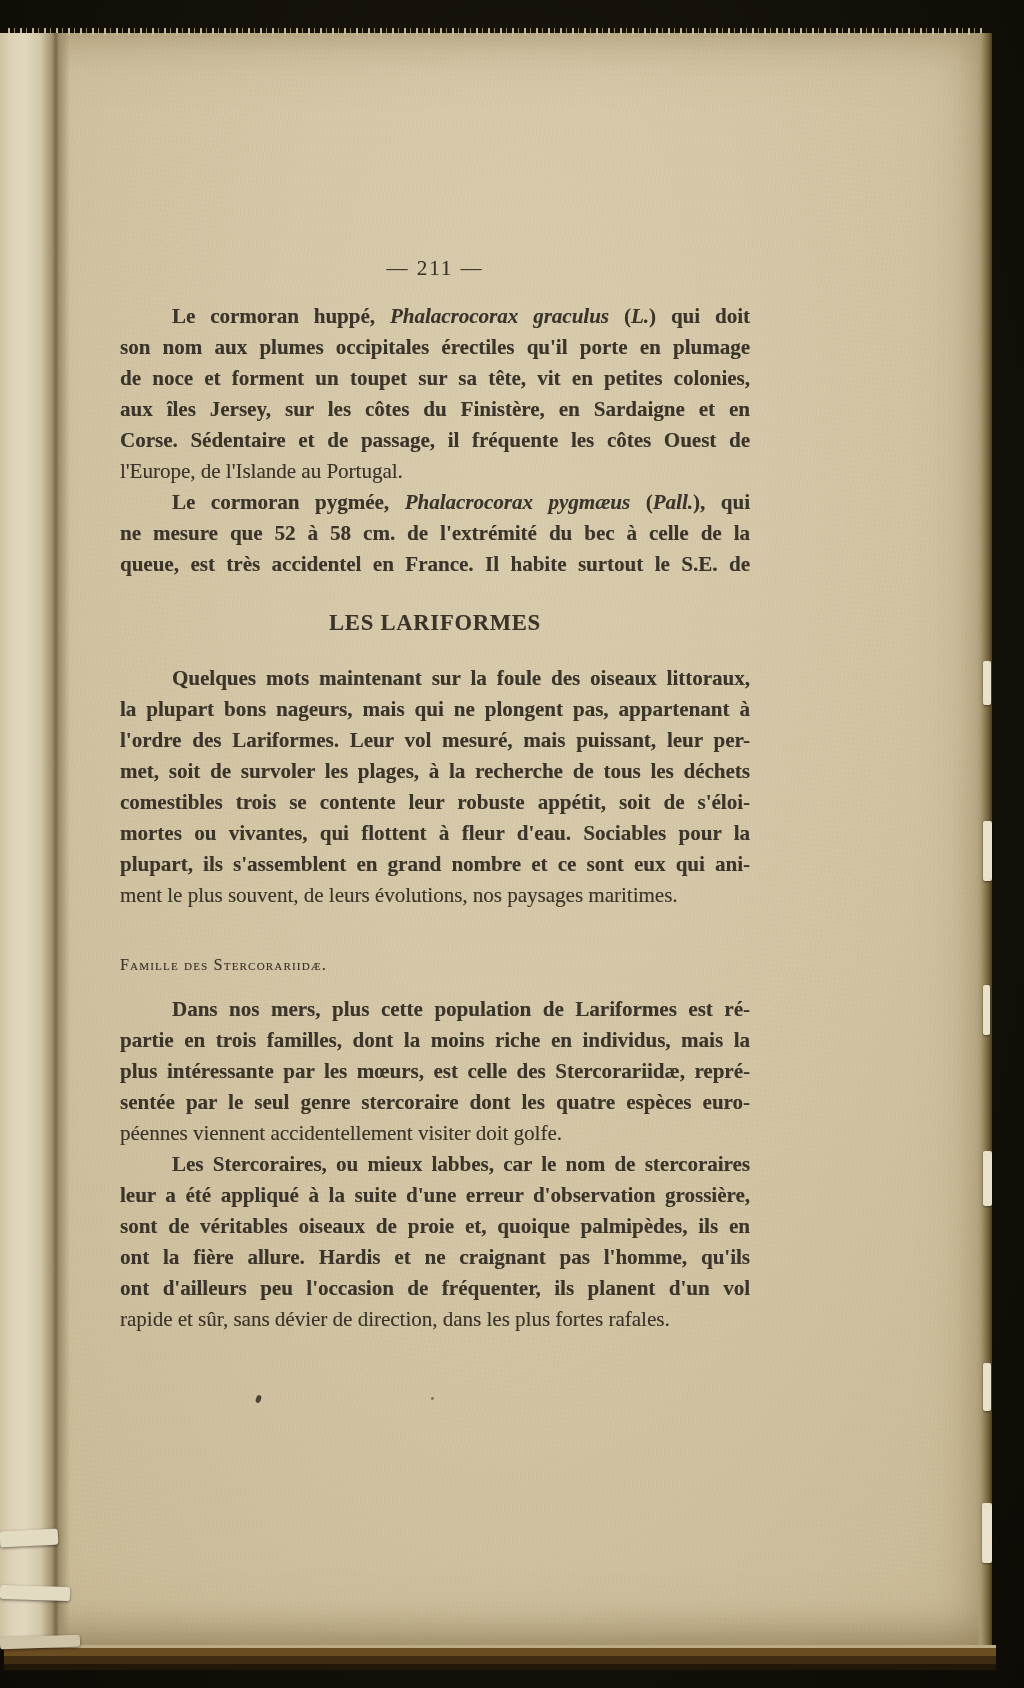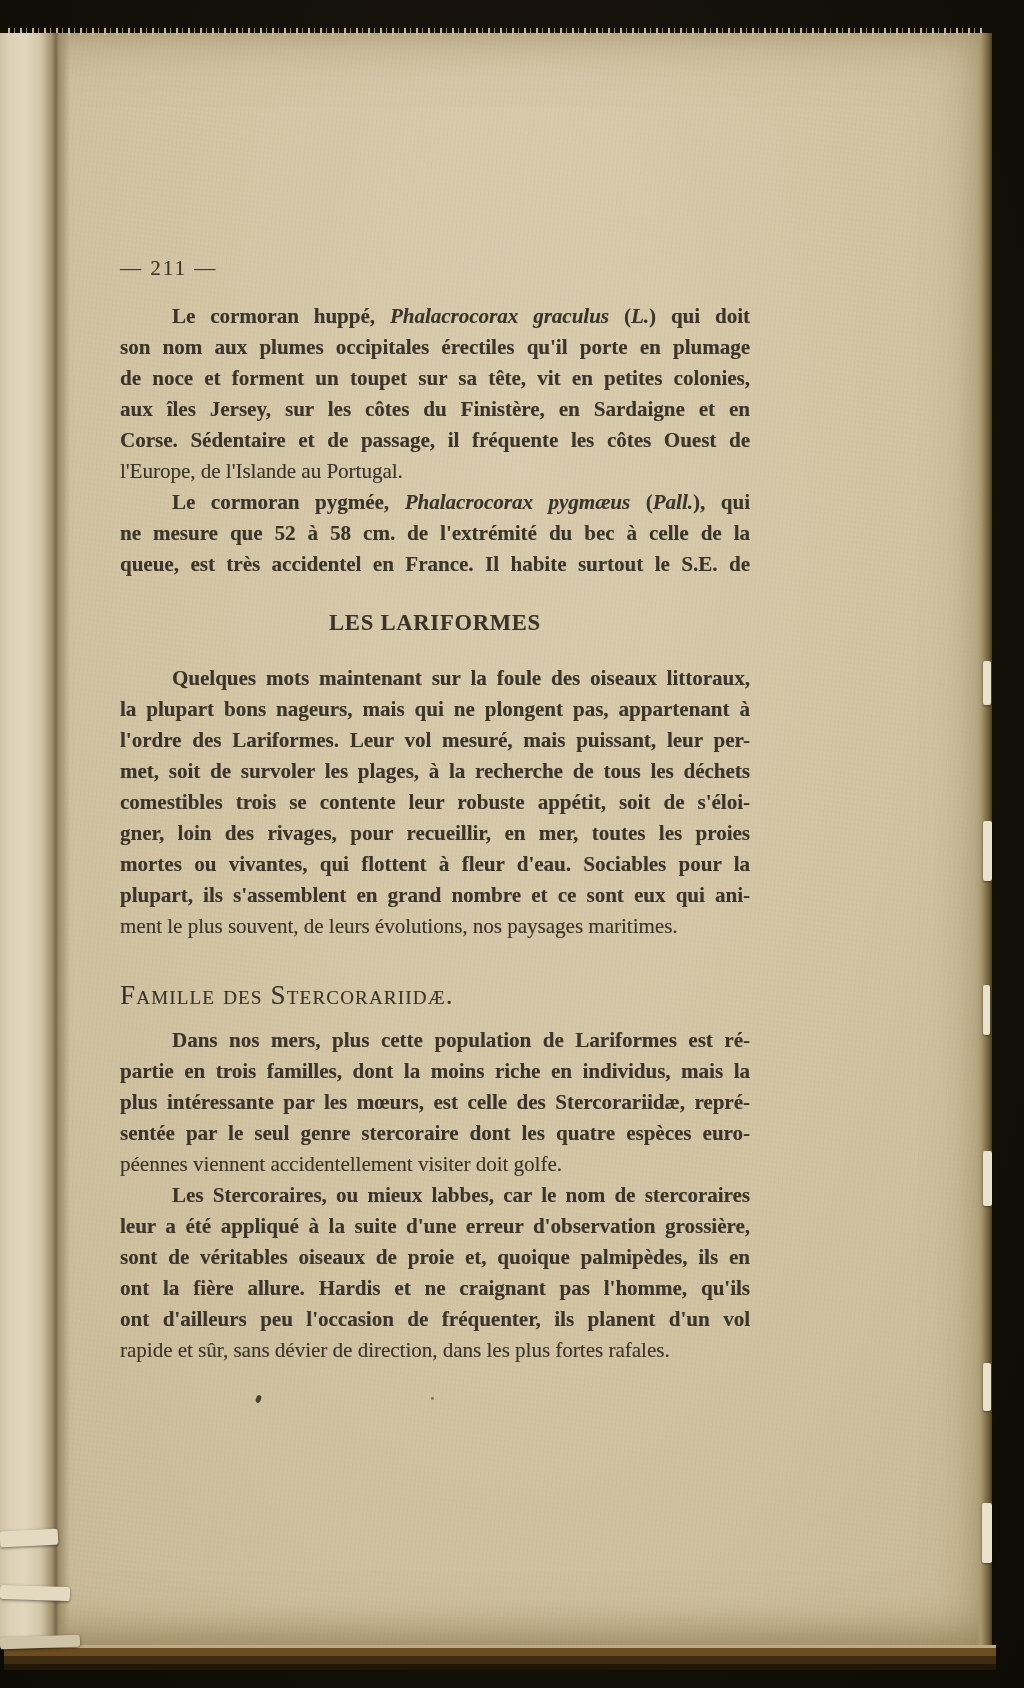--- a/index.html
+++ b/index.html
@@ -68,39 +68,39 @@
   }
 
   
   .text-block {
     position: absolute; left: 120px; top: 220px; width: 630px;
     color: #3a342a;
     font-size: 21px; line-height: 31px;
     text-shadow: 0.3px 0.4px 0 rgba(54,46,36,0.35);
   }
   .page-number {
-    text-align: left;
+    text-align: center;
     font-size: 21px;
     letter-spacing: 2px;
     margin-bottom: 17px;
   }
   .paragraph { margin: 0; }
   .line { min-height: 31px; }
   .line.just { text-align: justify; text-align-last: justify; font-weight: bold; }
   .line.first { text-indent: 52px; }
   .section-heading {
     text-align: center;
     font-weight: bold;
     font-size: 22.5px;
     letter-spacing: 0.8px;
     margin: 27px 0 25px 0;
   }
   .family-subheading {
     font-variant: small-caps;
-    font-size: 27px;
+    font-size: 16px;
     letter-spacing: 1.2px;
     margin: 38px 0 14px 0;
   }
 
   .speck {
     position: absolute; background: #4a4335; border-radius: 50% 50% 60% 40%;
   }
 </style>
 </head>
 <body>
@@ -137,21 +137,20 @@
         </div>
 
       <div class="section-heading">LES LARIFORMES</div>
 
       <div class="paragraph">
           <div class="line just first"><span>Quelques mots maintenant sur la foule des oiseaux littoraux,</span></div>
           <div class="line just"><span>la plupart bons nageurs, mais qui ne plongent pas, appartenant à</span></div>
           <div class="line just"><span>l'ordre des Lariformes. Leur vol mesuré, mais puissant, leur per-</span></div>
           <div class="line just"><span>met, soit de survoler les plages, à la recherche de tous les déchets</span></div>
           <div class="line just"><span>comestibles trois se contente leur robuste appétit, soit de s'éloi-</span></div>
-          <div class="line just"><span>gner, loin des rivages, pour recueillir, en mer, toutes les proies</span></div>
           <div class="line just"><span>mortes ou vivantes, qui flottent à fleur d'eau. Sociables pour la</span></div>
           <div class="line just"><span>plupart, ils s'assemblent en grand nombre et ce sont eux qui ani-</span></div>
           <div class="line"><span>ment le plus souvent, de leurs évolutions, nos paysages maritimes.</span></div>
         </div>
 
       <div class="family-subheading">Famille des Stercorariidæ.</div>
 
       <div class="paragraph">
           <div class="line just first"><span>Dans nos mers, plus cette population de Lariformes est ré-</span></div>
           <div class="line just"><span>partie en trois familles, dont la moins riche en individus, mais la</span></div>

